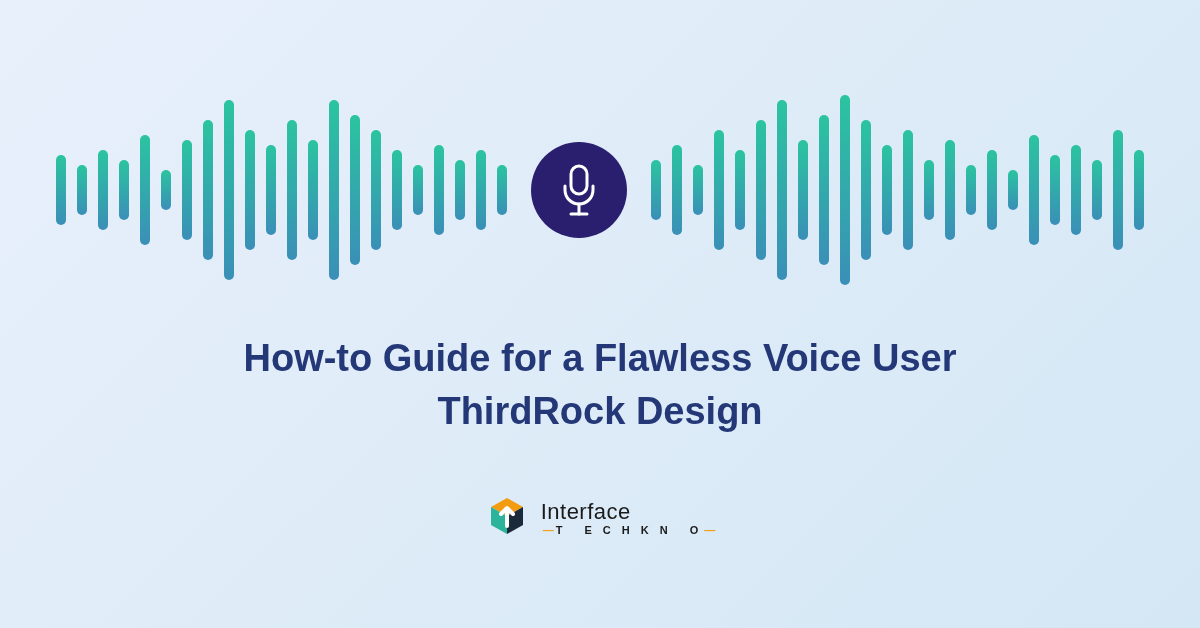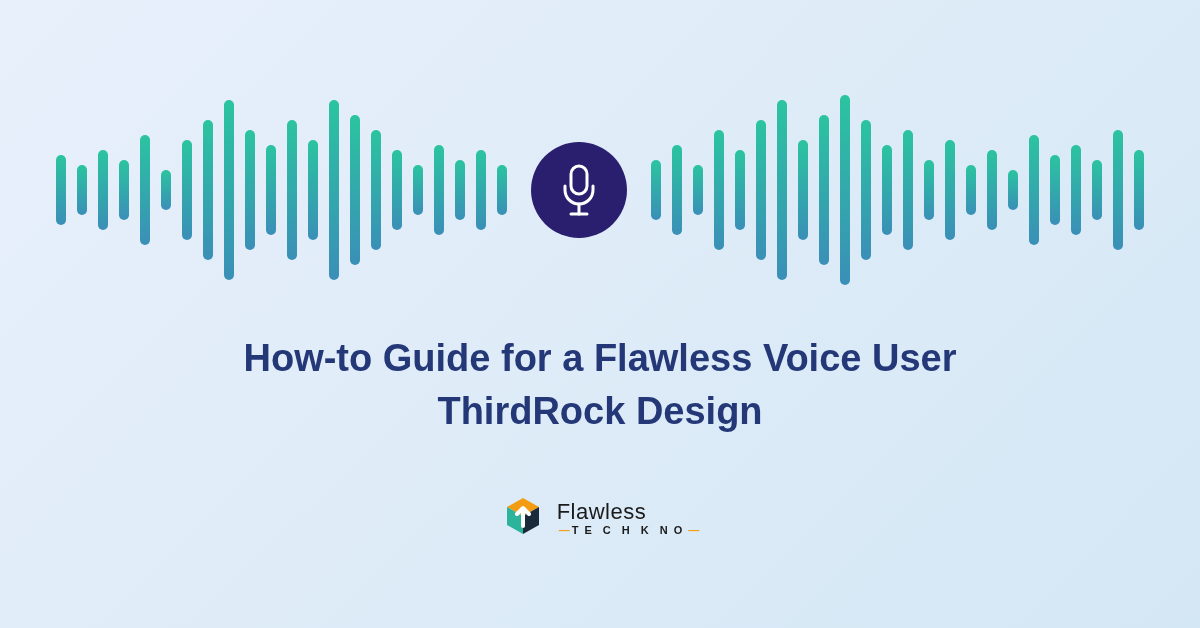--- a/index.html
+++ b/index.html
@@ -174,22 +174,22 @@
 <div class="logo-container">
   <div class="logo-mark">
     <svg viewBox="0 0 48 48">
       <polygon points="24,4 40,13 24,22 8,13" fill="#f39c12"></polygon>
       <polygon points="40,13 40,31 24,40 24,22" fill="#1a2a3a"></polygon>
       <polygon points="8,13 8,31 24,40 24,22" fill="#2bb39b"></polygon>
       <path d="M24 14 L24 32 M24 14 L18 20 M24 14 L30 20" stroke="#ffffff" stroke-width="4" stroke-linecap="round" stroke-linejoin="round" fill="none"></path>
     </svg>
   </div>
   <div class="logo-text">
-    <span class="logo-line1">Flawless</span>
+    <span class="logo-line1">Interface</span>
     <span class="logo-line2">
       <span class="dash">—</span>
       <span>T</span>
-      <span style="margin:0 2px;">E C H K N</span>
+      <span style="margin:0 18px;">E C H K N</span>
       <span>O</span>
       <span class="dash">—</span>
     </span>
   </div>
 </div>
 
 </body></html>

